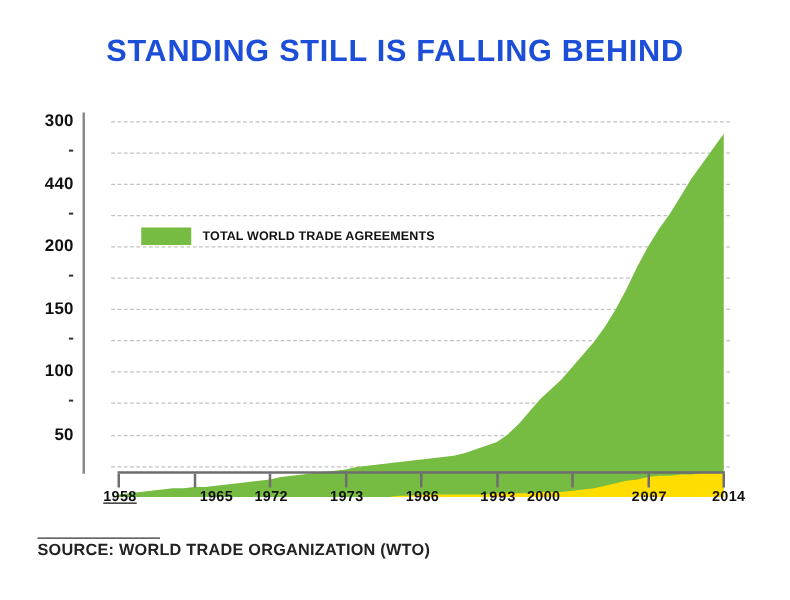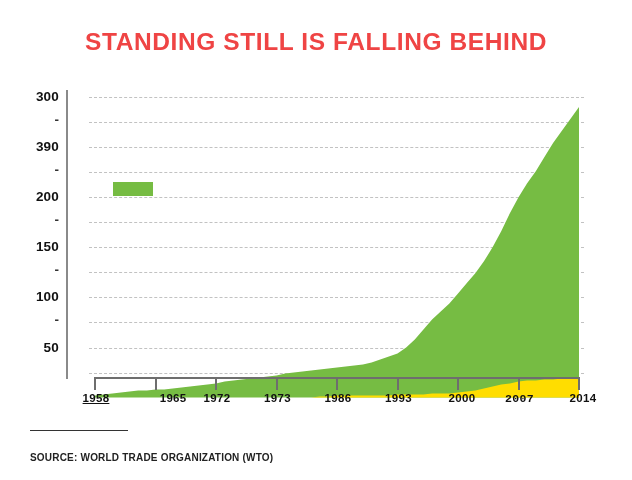--- a/index.html
+++ b/index.html
@@ -23,21 +23,21 @@
   
   .chart-title {
     position: absolute;
     left: 0;
     top: 28px;
     width: 632px;
     text-align: center;
     font-size: 24.5px;
     font-weight: bold;
     letter-spacing: 0.6px;
-    color: #ef4444;
+    color: #1d4ed8;
     font-family: "Liberation Sans", sans-serif;
   }
   
   .plot-area {
     position: absolute;
     left: 67px;
     top: 90px;
     width: 517px;
     height: 289px;
   }
@@ -161,22 +161,22 @@
     position: absolute;
     left: 30px;
     top: 430px;
     width: 98px;
     height: 0;
     border-top: 1px solid #333333;
   }
   .source-text {
     position: absolute;
     left: 30px;
-    top: 452px;
-    font-size: 10px;
+    top: 432px;
+    font-size: 13px;
     font-weight: bold;
     letter-spacing: 0.2px;
     color: #222222;
     white-space: nowrap;
   }
 </style>
 </head>
 <body>
 
 <div id="root">
@@ -203,21 +203,21 @@
   <svg class="series-svg" id="series-svg" width="632" height="480">
       <polygon points="95.00,395.60 103.64,394.59 112.29,393.59 120.93,392.59 129.57,391.59 138.21,390.59 146.86,390.59 155.50,389.58 164.14,389.58 172.79,388.58 181.43,387.58 190.07,386.58 198.71,385.58 207.36,384.57 216.00,383.57 224.64,381.57 233.29,380.57 241.93,379.56 250.57,378.56 259.21,377.56 267.86,376.56 276.50,375.56 285.14,373.55 293.79,372.55 302.43,371.55 311.07,370.55 319.71,369.54 328.36,368.54 337.00,367.54 345.64,366.54 354.29,365.54 362.93,364.53 371.57,362.53 380.21,359.52 388.86,356.52 397.50,353.51 406.14,347.50 414.79,339.48 423.43,329.46 432.07,319.44 440.71,311.43 449.36,303.41 458.00,293.39 466.64,283.37 475.29,273.35 483.93,261.33 492.57,247.30 501.21,231.27 509.86,213.23 518.50,197.20 527.14,183.17 535.79,171.15 544.43,157.12 553.07,143.09 561.71,131.07 570.36,119.04 579.00,107.02 579.00,397.60 95.00,397.60" fill="#76bc43"></polygon>
       <polygon points="95.00,397.60 103.64,397.60 112.29,397.60 120.93,397.60 129.57,397.60 138.21,397.60 146.86,397.60 155.50,397.60 164.14,397.60 172.79,397.60 181.43,397.60 190.07,397.60 198.71,397.60 207.36,397.60 216.00,397.60 224.64,397.60 233.29,397.60 241.93,397.60 250.57,397.60 259.21,397.60 267.86,397.60 276.50,397.60 285.14,397.60 293.79,397.60 302.43,397.60 311.07,397.60 319.71,396.60 328.36,396.60 337.00,395.60 345.64,395.60 354.29,395.60 362.93,395.60 371.57,395.60 380.21,395.60 388.86,395.60 397.50,394.59 406.14,394.59 414.79,394.59 423.43,394.59 432.07,393.59 440.71,393.59 449.36,393.59 458.00,392.59 466.64,391.59 475.29,390.59 483.93,388.58 492.57,386.58 501.21,384.57 509.86,383.57 518.50,381.57 527.14,380.57 535.79,380.57 544.43,379.56 553.07,379.56 561.71,378.56 570.36,378.56 579.00,377.56 579.00,397.60 95.00,397.60" fill="#ffdd00"></polygon>
     </svg>
 
   <div class="axis-y-line"></div>
   <div class="axis-x-line"></div>
 
   <div class="ylabels" id="ylabels">
       <div class="ylabel" style="top: 89px;">300</div>
-      <div class="ylabel" style="top: 139.1px;">390</div>
+      <div class="ylabel" style="top: 139.1px;">440</div>
       <div class="ylabel" style="top: 189.2px;">200</div>
       <div class="ylabel" style="top: 239.3px;">150</div>
       <div class="ylabel" style="top: 289.4px;">100</div>
       <div class="ylabel" style="top: 339.5px;">50</div>
       <div class="yminor" style="top: 112.05px;">-</div>
       <div class="yminor" style="top: 162.15px;">-</div>
       <div class="yminor" style="top: 212.25px;">-</div>
       <div class="yminor" style="top: 262.35px;">-</div>
       <div class="yminor" style="top: 312.45px;">-</div>
     </div>
@@ -227,31 +227,32 @@
       <div class="xlabel" style="left: 95px; text-decoration: underline;">1958</div>
       <div class="xtick" style="left: 154.5px;"></div>
       <div class="xlabel" style="left: 155.5px; text-align: right;">1965</div>
       <div class="xtick" style="left: 215px;"></div>
       <div class="xlabel" style="left: 216px;">1972</div>
       <div class="xtick" style="left: 275.5px;"></div>
       <div class="xlabel" style="left: 276.5px;">1973</div>
       <div class="xtick" style="left: 336px;"></div>
       <div class="xlabel" style="left: 337px;">1986</div>
       <div class="xtick" style="left: 396.5px;"></div>
-      <div class="xlabel" style="left: 397.5px;">1993</div>
+      <div class="xlabel" style="left: 397.5px; font-family: Liberation Mono, monospace;">1993</div>
       <div class="xtick" style="left: 457px;"></div>
-      <div class="xlabel" style="left: 461px;">2000</div>
+      <div class="xlabel" style="left: 434px;">2000</div>
       <div class="xtick" style="left: 517.5px;"></div>
       <div class="xlabel" style="left: 518.5px; font-family: Liberation Mono, monospace;">2007</div>
       <div class="xtick" style="left: 578px;"></div>
       <div class="xlabel" style="left: 582px;">2014</div>
     </div>
 
   <div class="legend">
     <div class="legend-row">
       <span class="legend-swatch" id="swatch-world" style="background: rgb(118, 188, 67);"></span>
+      <span class="legend-label">TOTAL WORLD TRADE AGREEMENTS</span>
     </div>
   </div>
 
   <div class="source-rule"></div>
   <div class="source-text">SOURCE: WORLD TRADE ORGANIZATION (WTO)</div>
 
 </div>
 
 </body></html>

